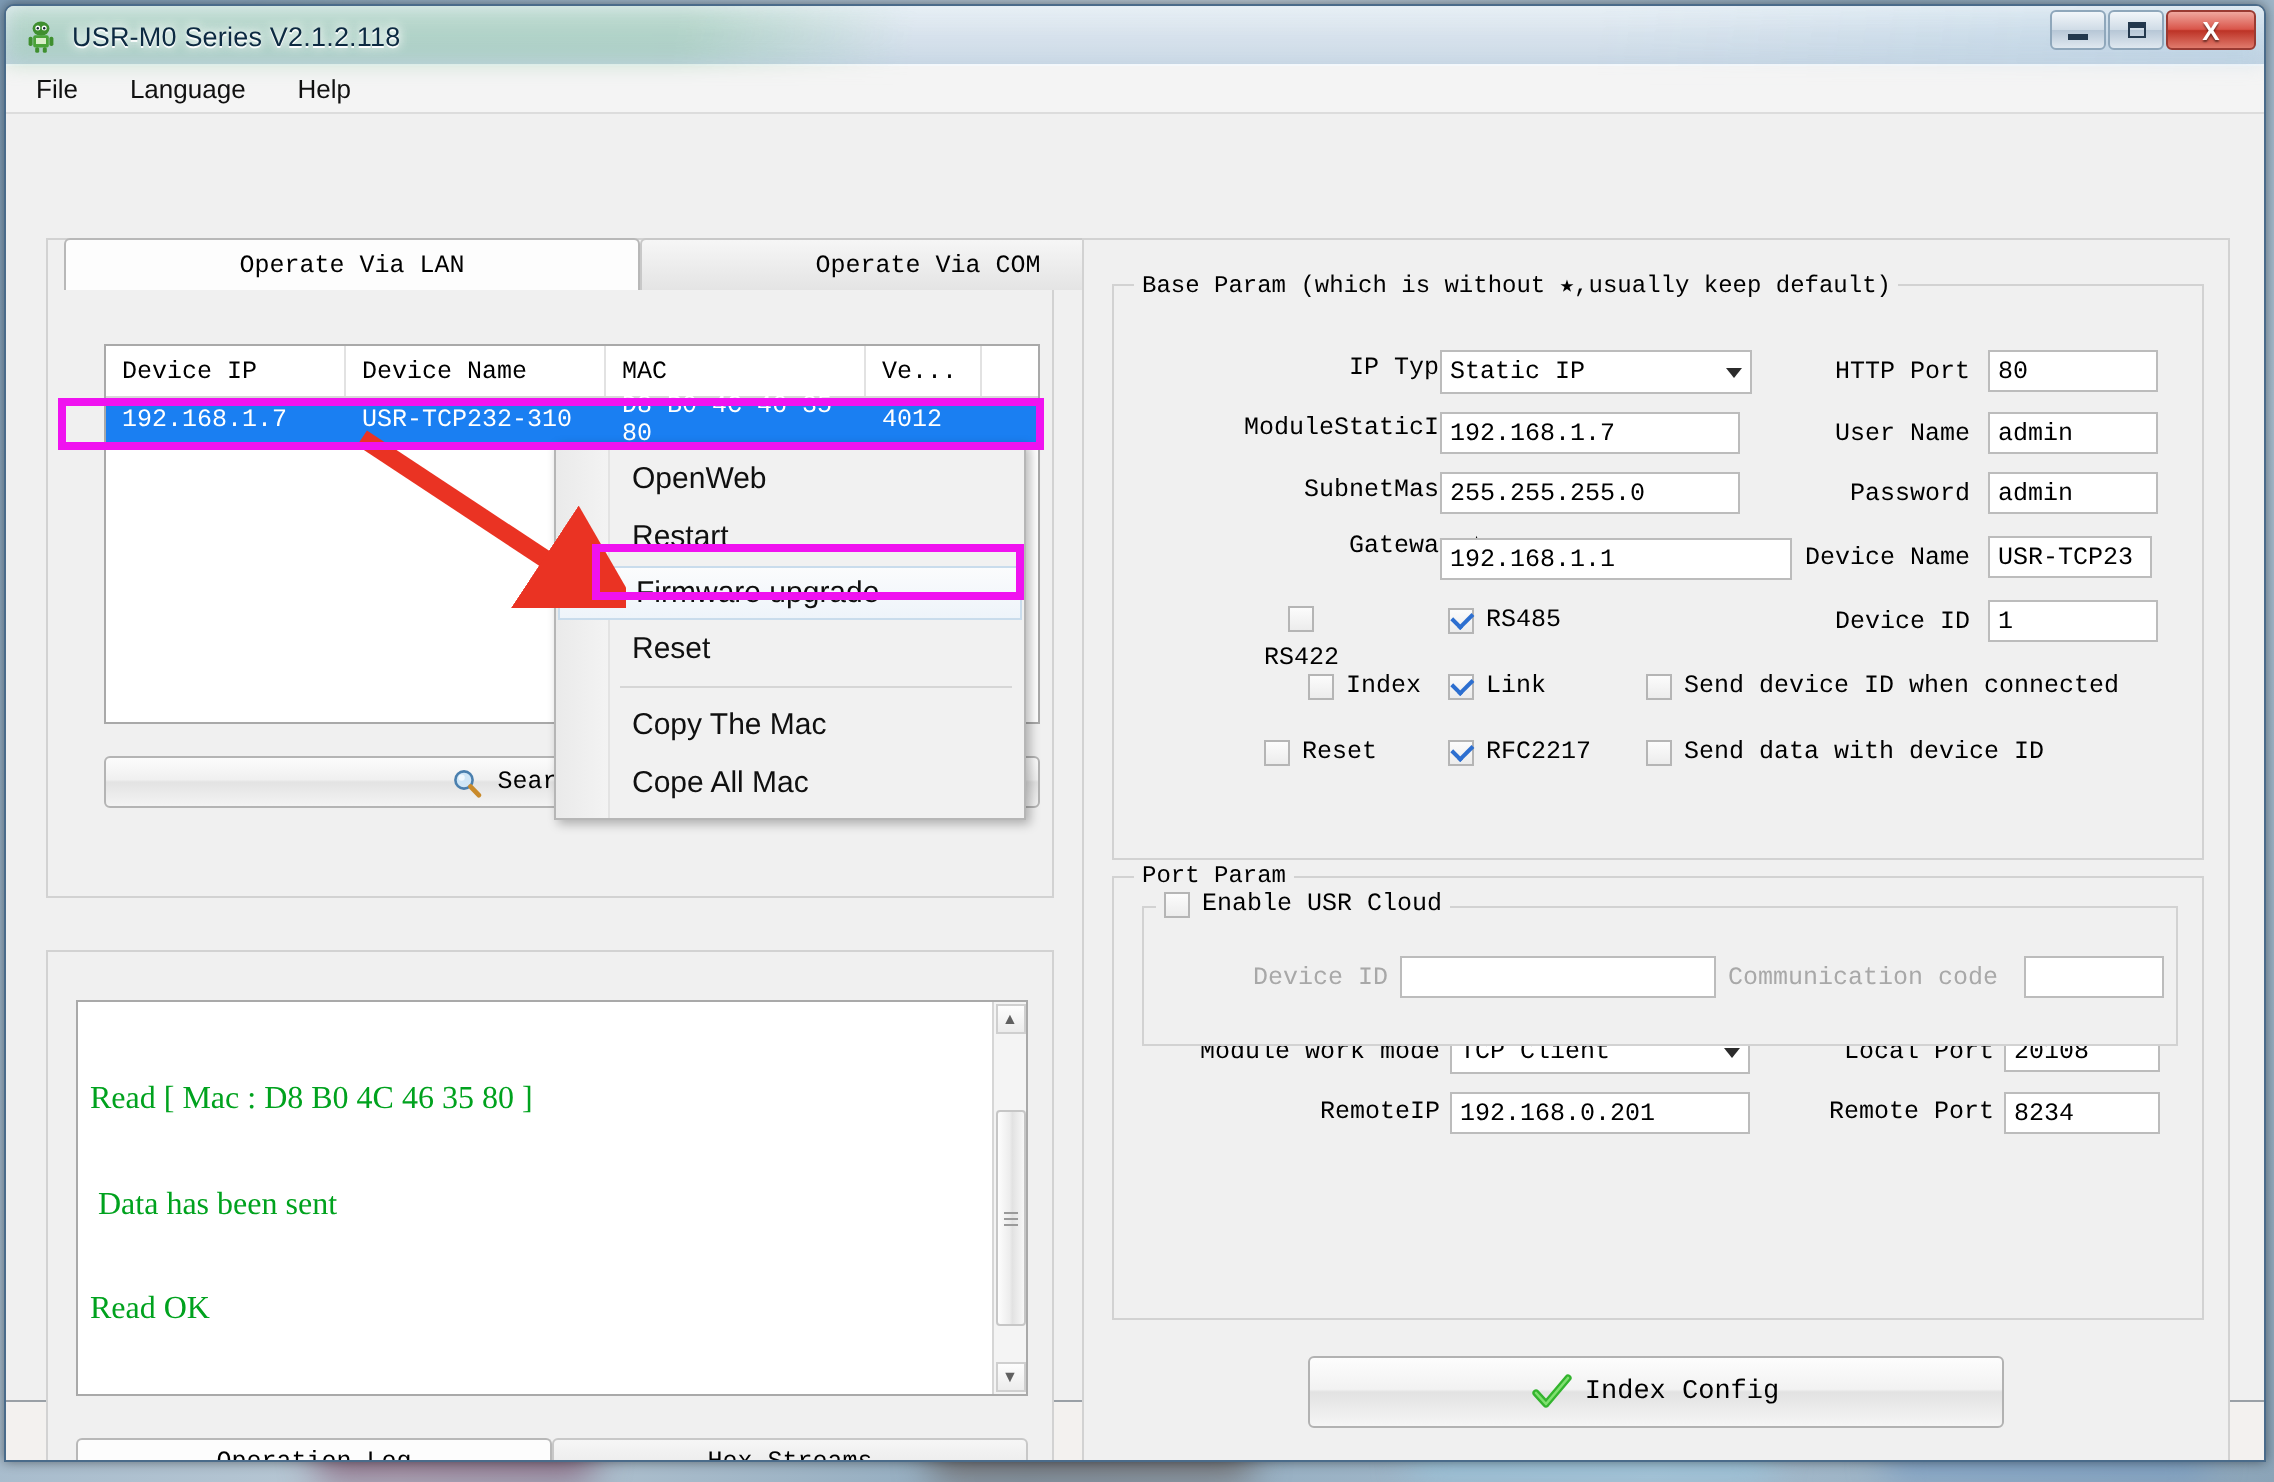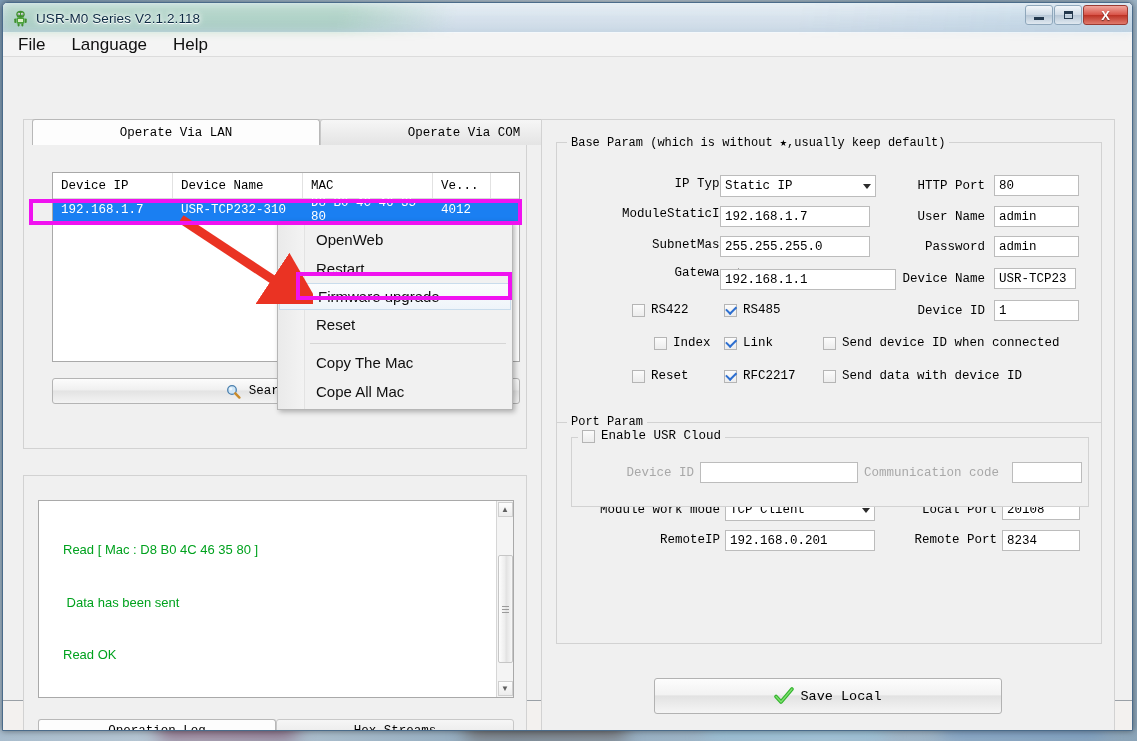--- a/index.html
+++ b/index.html
@@ -77,21 +77,21 @@
   }
   .wb .bar{width:10px;height:3px;background:#23384d;margin-top:6px;}
   .wb .sq{width:9px;height:8px;border:1.5px solid #23384d;border-top-width:3px;}
 
   
   #menubar{
     height:24px; flex:0 0 24px;
     background:#f4f4f4; border-bottom:1px solid #dcdcdc;
     display:flex; align-items:center; padding-left:12px; gap:20px;
   }
-  .menu-item{font-size:17px;color:#101010;cursor:default;padding:2px 3px;}
+  .menu-item{font-size:13px;color:#101010;cursor:default;padding:2px 3px;}
 
   
   #client{
     flex:1; position:relative; background:#f0f0f0;
     padding:0;
   }
 
   
   .groupbox{position:absolute;border:1px solid #d2d2d2;background:#f0f0f0;}
   .groupbox > .gb-title{
@@ -144,22 +144,22 @@
     font-family:"Liberation Mono",monospace;font-size:12.5px;color:#000;
   }
   .mag-icon{width:15px;height:15px;position:relative;flex:0 0 15px;}
 
   
   #log-box{
     position:absolute;left:14px;top:24px;width:476px;height:198px;
     background:#fff;border:1px solid #a9a9a9;display:flex;overflow:hidden;
   }
   #log-text{
-    flex:1;padding:5px 6px;font-family:Liberation Sans, sans-serif;font-size:13px;
-    line-height:17.5px;overflow:hidden;white-space:pre;margin-left:18px;
+    flex:1;padding:5px 6px;font-family:Liberation Serif, serif;font-size:16px;
+    line-height:17.5px;overflow:hidden;white-space:pre;
   }
   .lg{color:#00a21e;}
   #log-scroll{
     width:17px;flex:0 0 17px;border-left:1px solid #d6d6d6;background:#f4f4f4;
     display:flex;flex-direction:column;align-items:center;justify-content:space-between;
     padding:1px 0;
   }
   .sb-arrow{
     width:15px;height:15px;background:linear-gradient(to bottom,#fdfdfd,#ececec);
     border:1px solid #cfcfcf;display:flex;align-items:center;justify-content:center;
@@ -175,21 +175,21 @@
   .sb-grip{width:7px;height:7px;background:
       linear-gradient(to bottom,#9a9a9a 0 1px,transparent 1px 3px,#9a9a9a 3px 4px,transparent 4px 6px,#9a9a9a 6px 7px);}
 
   .bottom-tabs{position:absolute;left:14px;bottom:6px;width:476px;height:24px;display:flex;}
   .bottom-tabs .tab{height:24px;border-bottom:1px solid #c8c8c8;border-radius:3px 3px 0 0;}
 
   
   #right-panel{left:538px;top:62px;width:574px;height:631px;}
 
   #base-param{left:14px;top:22px;width:546px;height:288px;}
-  #port-param{left:14px;top:302px;width:546px;height:222px;}
+  #port-param{left:14px;top:318px;width:546px;height:222px;}
   #usr-cloud{left:14px;top:14px;width:518px;height:70px;}
 
   .frow{position:absolute;display:flex;align-items:center;}
   .flabel{
     font-family:"Liberation Mono",monospace;font-size:12.5px;color:#000;
     text-align:right;white-space:nowrap;
   }
   .star{font-size:14px;line-height:1;margin-left:5px;color:#000;}
   .tb{
     border:1px solid #bcbcbc;background:#fff;height:21px;
@@ -407,21 +407,21 @@
 
         <div class="flabel" style="position:absolute;left:320px;top:97px;width:108px;">Password</div>
         <div class="tb" style="position:absolute;left:437px;top:93px;width:85px;">admin</div>
 
         <div class="flabel" style="position:absolute;left:310px;top:129px;width:118px;">Device Name</div>
         <div class="tb" style="position:absolute;left:437px;top:125px;width:82px;">USR-TCP23</div>
 
         <div class="flabel" style="position:absolute;left:320px;top:161px;width:108px;">Device ID</div>
         <div class="tb" style="position:absolute;left:437px;top:157px;width:85px;">1</div>
 
-        <div class="chk" style="position:absolute;left:75px;top:160px;">
+        <div class="chk" style="position:absolute;left:75px;top:160px;flex-direction:column;">
           <span class="box"></span>
           <span>RS422</span>
         </div>
         <div class="chk" style="position:absolute;left:167px;top:160px;">
           <span class="box on"></span>
           <span>RS485</span>
         </div>
 
         <div class="chk" style="position:absolute;left:75px;top:193px;padding-left:22px;">
           <span class="box"></span>
@@ -500,21 +500,21 @@
         </div>
       </div>
 
       <div id="save-config-btn">
         <span class="check-icon">
           <svg width="20" height="18" viewBox="0 0 20 18">
             <path d="M2 9.5 L7 15 L18 2" stroke="#33b42e" stroke-width="3.6" fill="none" stroke-linecap="round" stroke-linejoin="round"></path>
             <path d="M2 9.5 L7 15 L18 2" stroke="#7fe06f" stroke-width="1.3" fill="none" stroke-linecap="round" stroke-linejoin="round"></path>
           </svg>
         </span>
-        <span>Save Local</span>
+        <span>Index Config</span>
       </div>
     </div>
 
     <div id="context-menu">
       <div class="cm-item">OpenWeb</div>
       <div class="cm-item">Restart</div>
       <div class="cm-item hl">Firmware upgrade</div>
       <div class="cm-item">Reset</div>
       <div class="cm-sep"></div>
       <div class="cm-item">Copy The Mac</div>

